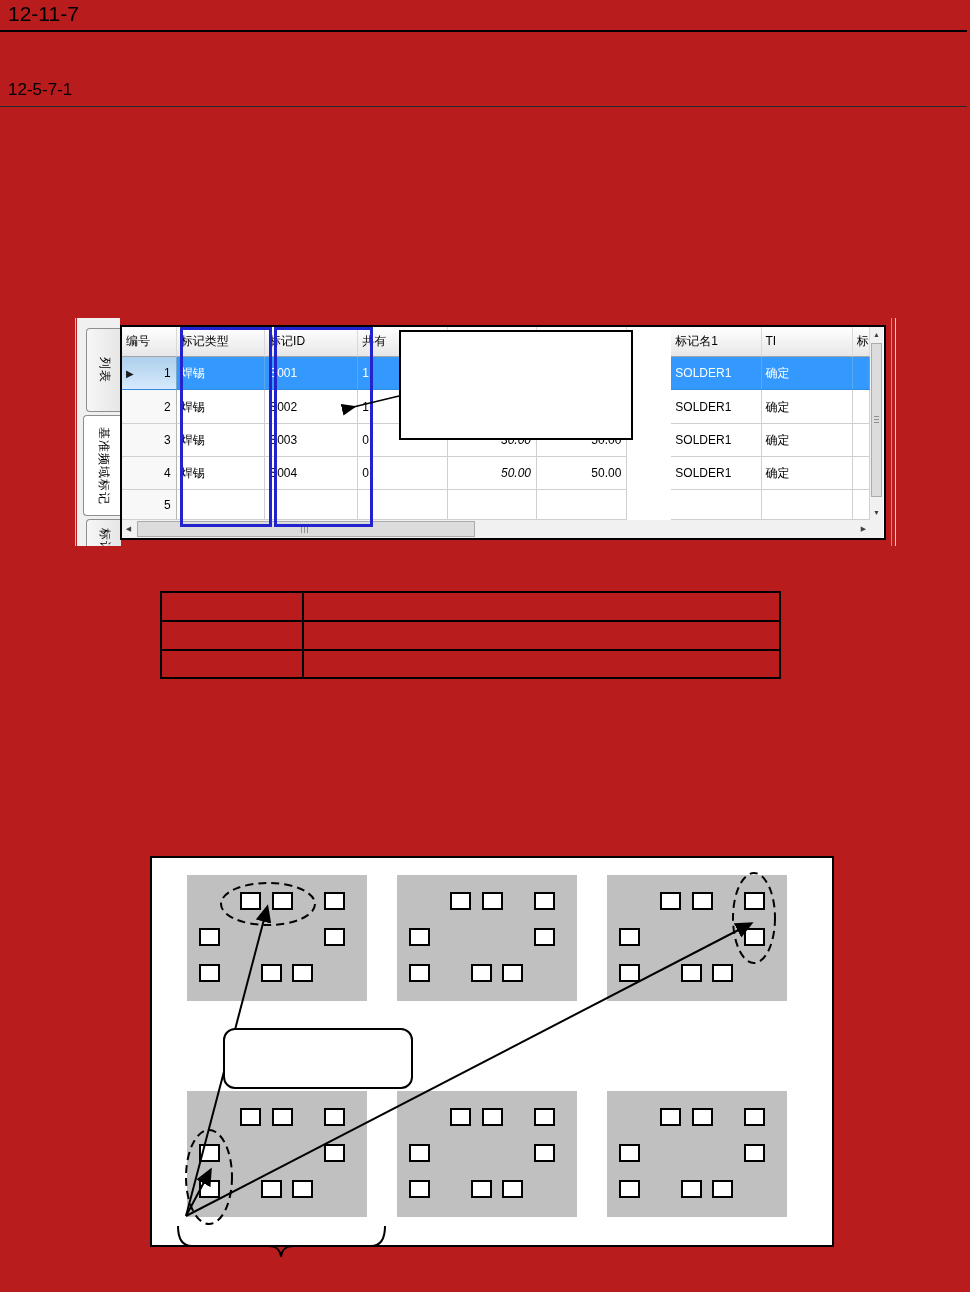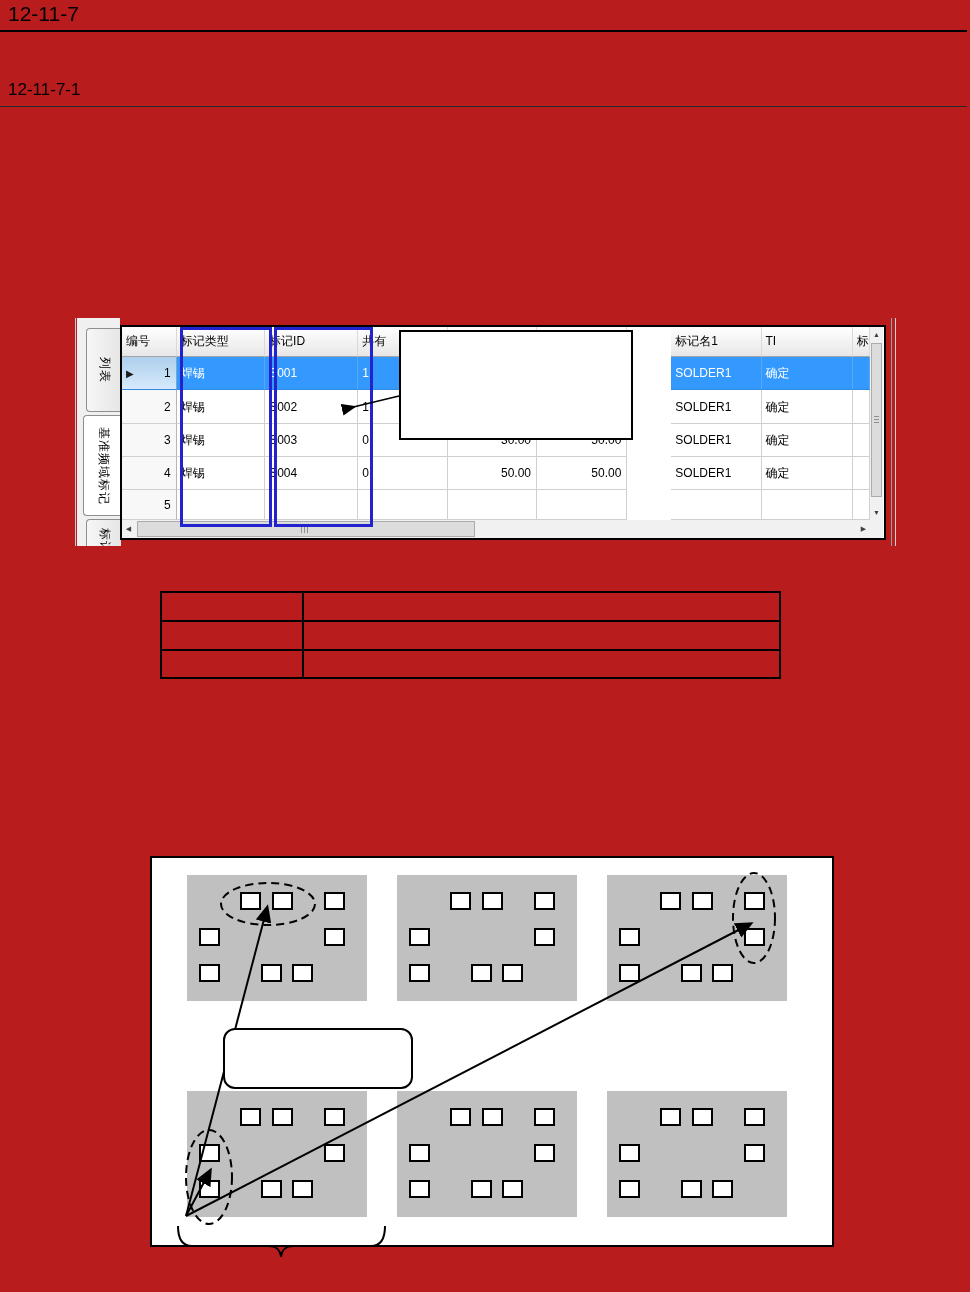--- a/index.html
+++ b/index.html
@@ -36,21 +36,21 @@
   #grid-body{position:absolute;left:0;top:30px;width:748px;}
   .grow{display:flex;}
   .gcell{box-sizing:border-box;overflow:hidden;white-space:nowrap;background:#fff;
          border-right:1px solid #d0d0d0;border-bottom:1px solid #d0d0d0;}
   .al{text-align:left;padding-left:4px;}
   .ar{text-align:right;padding-right:5px;}
   .rowhdr{position:relative;background:#f8f8f8;border-right:1px solid #b5b5b5;}
   .grow.sel .gcell{background:#3399ff;color:#fff;border-right-color:#59a9f2;border-bottom-color:#2f8ae0;}
   .grow.sel .rowhdr{background:linear-gradient(#aecfec,#d6eafb);color:#000;border-right:1px solid #7da7cc;}
   .marker{position:absolute;left:4px;top:0;font-size:10px;color:#1a1a1a;}
-  .c0{width:58px;} .c1{width:94px;} .c2{width:99px;} .c3{width:95px;} .c4{width:95px;}
+  .c0{width:58px;} .c1{width:94px;} .c2{width:99px;} .c3{width:95px;} .c4{width:95px;font-style:italic;}
   .c5{width:96px;} .c6{width:96px;margin-left:44px;} .c7{width:97px;} .c8{width:18px;}
 
   
   #vscroll{position:absolute;left:748px;top:0;width:13px;height:193px;background:#f1f1f1;}
   #hscroll{position:absolute;left:0;top:193px;width:748px;height:18px;background:#f1f1f1;}
   #sb-corner{position:absolute;left:748px;top:193px;width:13px;height:18px;background:#f1f1f1;}
   .sbtn{position:absolute;display:flex;align-items:center;justify-content:center;
         font-size:7px;color:#404040;background:#f1f1f1;}
   #vs-up{left:0;top:0;width:13px;height:15px;}
   #vs-dn{left:0;bottom:0;width:13px;height:15px;}
@@ -90,21 +90,21 @@
   #diag-callout{left:71px;top:170px;width:190px;height:61px;background:#fff;
                 border:2px solid #000;border-radius:12px;box-sizing:border-box;z-index:4;}
 </style>
 </head>
 <body>
 
 <div id="page">
 
   <div class="abs" id="h1">12-11-7</div>
   <div class="abs" id="rule1"></div>
-  <div class="abs" id="h2">12-11-7-1</div>
+  <div class="abs" id="h2">12-5-7-1</div>
   <div class="abs" id="rule2"></div>
 
   <div class="abs" id="shot">
     <div class="abs" id="shot-left-line"></div>
     <div class="abs" id="tabstrip">
       <div class="vtab" id="vtab1">
         <span class="vtxt">列表</span>
       </div>
       <div class="vtab" id="vtab2">
         <span class="vtxt">基准频域标记</span>

